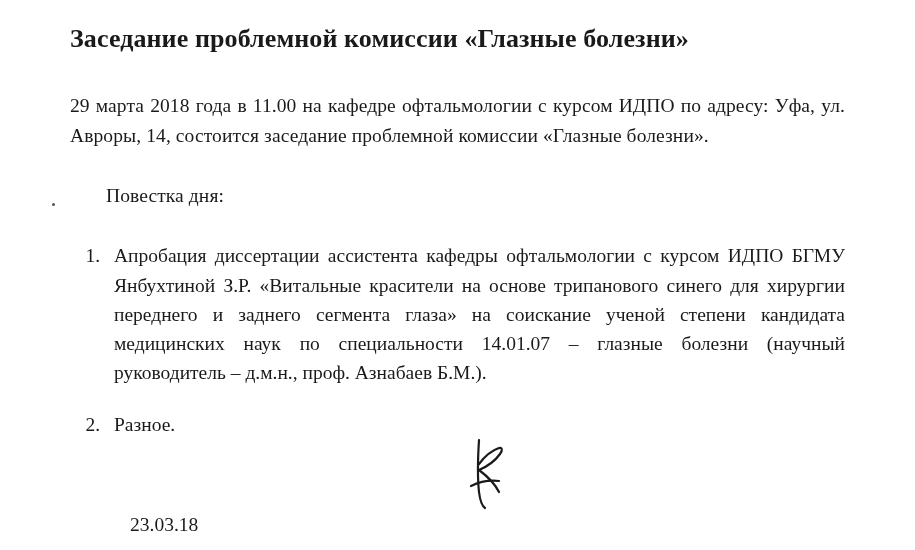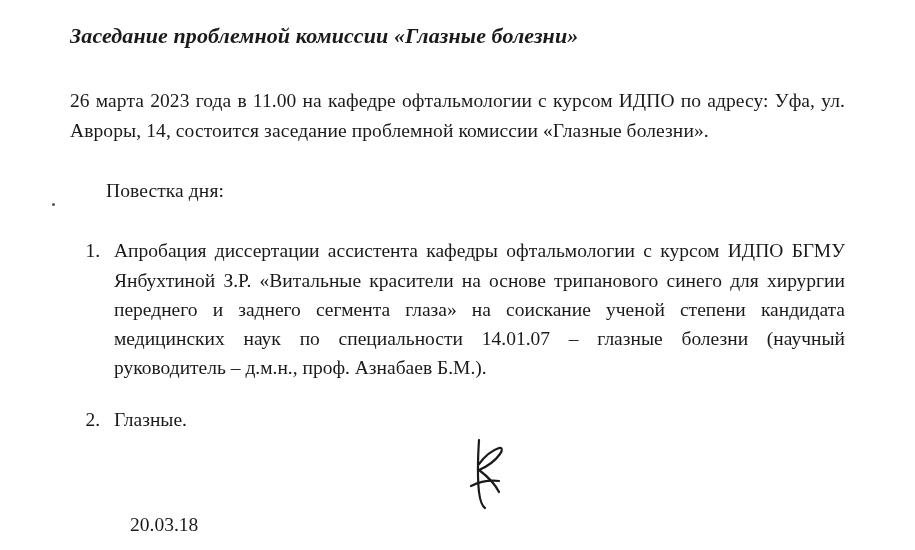--- a/index.html
+++ b/index.html
@@ -16,27 +16,26 @@
     position: relative;
   }
   .page {
     position: relative;
     width: 915px;
     height: 550px;
     box-sizing: border-box;
     padding: 14px 70px 0 70px;
   }
   .doc-title {
-    font-size: 22px;
+    font-size: 26px;
     font-weight: bold;
     line-height: 1.3;
     margin: 0 0 0 0;
     padding-top: 8px;
     letter-spacing: 0.1px;
-    font-style: italic;
   }
   .para {
     font-size: 19.5px;
     line-height: 1.55;
     text-align: justify;
     margin: 0;
     padding: 0;
     letter-spacing: 0.1px;
   }
   .para-intro {
@@ -102,39 +101,39 @@
 </style>
 </head>
 <body>
 
 <div class="page">
 
   <div class="stray-mark"></div>
 
   <h1 class="doc-title">Заседание проблемной комиссии «Глазные болезни»</h1>
 
-  <p class="para para-intro">26 марта 2023 года в 11.00 на кафедре офтальмологии с курсом ИДПО по адресу: Уфа, ул. Авроры, 14, состоится заседание проблемной комиссии «Глазные болезни».</p>
+  <p class="para para-intro">29 марта 2018 года в 11.00 на кафедре офтальмологии с курсом ИДПО по адресу: Уфа, ул. Авроры, 14, состоится заседание проблемной комиссии «Глазные болезни».</p>
 
   <p class="para para-agenda">Повестка дня:</p>
 
   <ul class="agenda-list">
     <li class="agenda-item">
       <span class="agenda-num">1.</span>
       <span class="agenda-text">Апробация диссертации ассистента кафедры офтальмологии с курсом ИДПО БГМУ Янбухтиной З.Р. «Витальные красители на основе трипанового синего для хирургии переднего и заднего сегмента глаза» на соискание ученой степени кандидата медицинских наук по специальности 14.01.07 – глазные болезни (научный руководитель – д.м.н., проф. Азнабаев Б.М.).</span>
     </li>
     <li class="agenda-item last">
       <span class="agenda-num">2.</span>
-      <span class="agenda-text">Глазные.</span>
+      <span class="agenda-text">Разное.</span>
     </li>
   </ul>
 
   <svg class="signature" viewBox="0 0 70 80" xmlns="http://www.w3.org/2000/svg">
     <g fill="none" stroke="#1a1a1a" stroke-width="2.2" stroke-linecap="round" stroke-linejoin="round">
       <path d="M24 6 C23 22, 22 40, 24 58 C25 66, 27 72, 30 74"></path>
       <path d="M24 30 C30 22, 38 16, 44 14 C47 13, 48 16, 45 20 C40 27, 31 33, 24 36"></path>
       <path d="M24 36 C32 42, 40 50, 44 58"></path>
       <path d="M16 52 C24 48, 34 46, 44 47"></path>
     </g>
   </svg>
 
-  <div class="footer">20.03.18</div>
+  <div class="footer">23.03.18</div>
 
 </div>
 
 </body></html>

